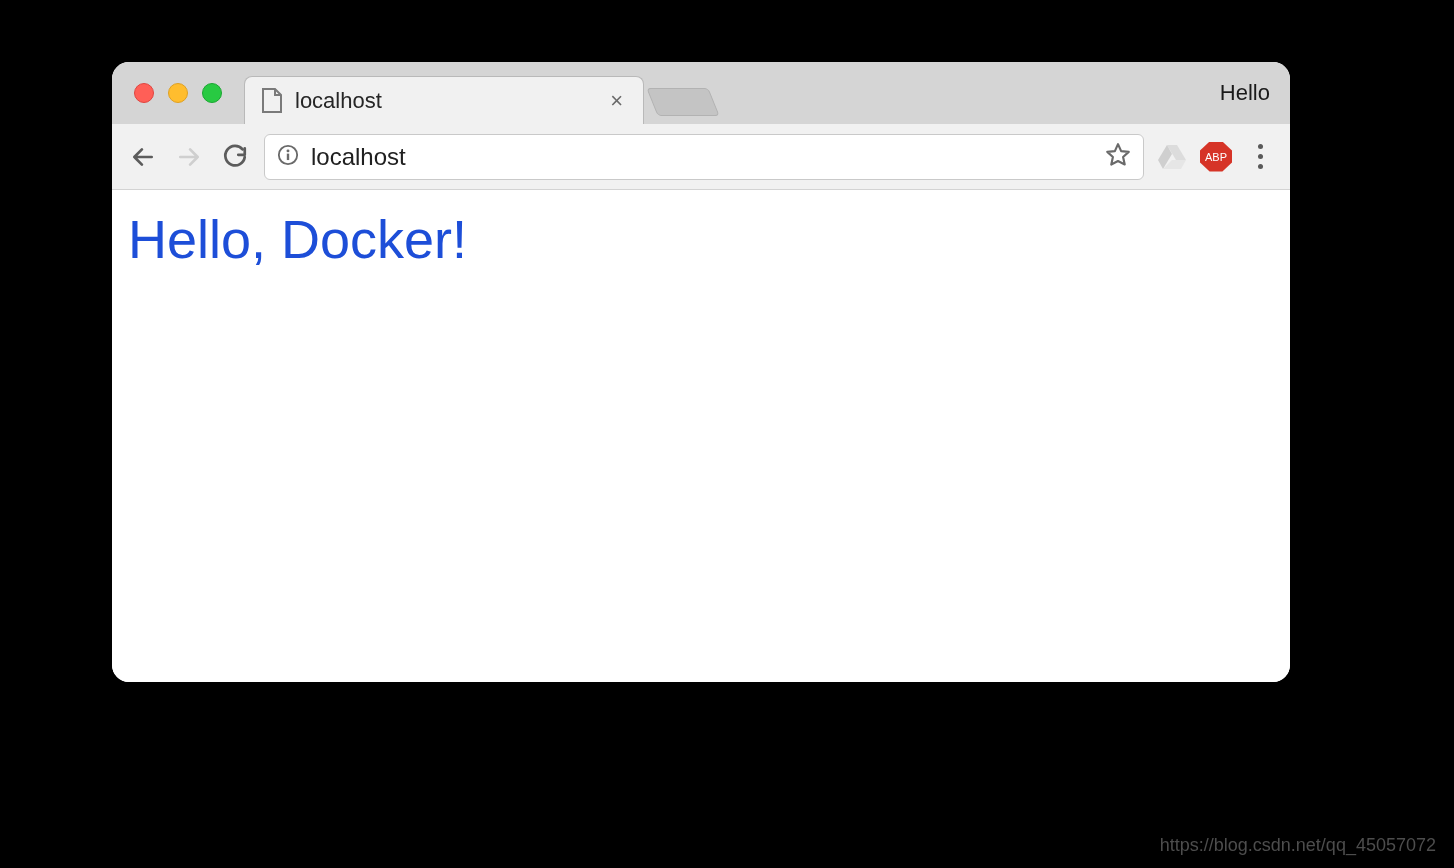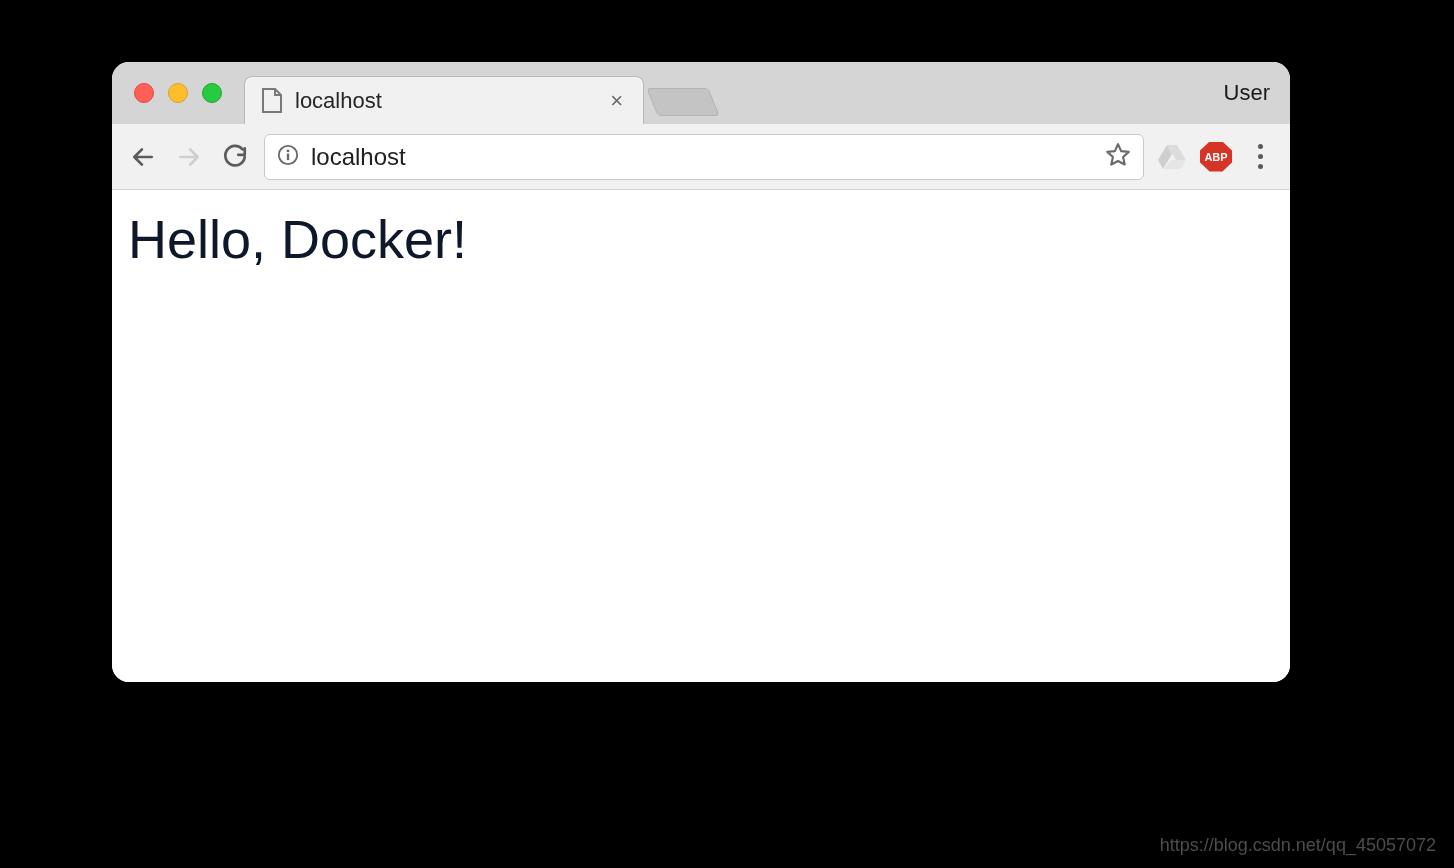--- a/index.html
+++ b/index.html
@@ -146,21 +146,21 @@
     }
     .abp {
       width: 36px;
       height: 30px;
       background: #d63427;
       display: flex;
       align-items: center;
       justify-content: center;
       color: #fff;
       font-size: 11px;
-      font-weight: bold;
+      font-weight: normal;
       clip-path: polygon(30% 0, 70% 0, 100% 30%, 100% 70%, 70% 100%, 30% 100%, 0 70%, 0 30%);
     }
     .menu-dots {
       display: flex;
       flex-direction: column;
       gap: 5px;
     }
     .menu-dots span {
       width: 5px;
       height: 5px;
@@ -171,21 +171,21 @@
     
     .page-content {
       flex: 1;
       background: #fff;
       padding: 18px 16px;
     }
     .page-content h1 {
       font-size: 54px;
       font-weight: 300;
       font-family: "Century Gothic", "Avant Garde", "URW Gothic L", Futura, sans-serif;
-      color: #0f172a;
+      color: #1d4ed8;
       letter-spacing: 0;
     }
 
     .watermark {
       position: absolute;
       bottom: 12px;
       right: 18px;
       font-size: 18px;
       color: #4d4d4d;
     }
@@ -208,21 +208,21 @@
           <path d="M2 1 h12 l6 6 v17 H2 Z" fill="none" stroke="#7a7a7a" stroke-width="2"></path>
           <path d="M14 1 v6 h6" fill="none" stroke="#7a7a7a" stroke-width="2"></path>
         </svg>
       </span>
       <span class="tab-title">localhost</span>
       <span class="tab-close">×</span>
     </div>
 
     <div class="new-tab"></div>
 
-    <div class="profile">User</div>
+    <div class="profile">Hello</div>
   </div>
 
   <div class="toolbar">
     <div class="nav-btn">
       <svg width="26" height="26" viewBox="0 0 24 24">
         <path d="M20 12 H4 M4 12 l7 -7 M4 12 l7 7" fill="none" stroke="#5c5c5c" stroke-width="2.5" stroke-linecap="round" stroke-linejoin="round"></path>
       </svg>
     </div>
     <div class="nav-btn disabled">
       <svg width="26" height="26" viewBox="0 0 24 24">

